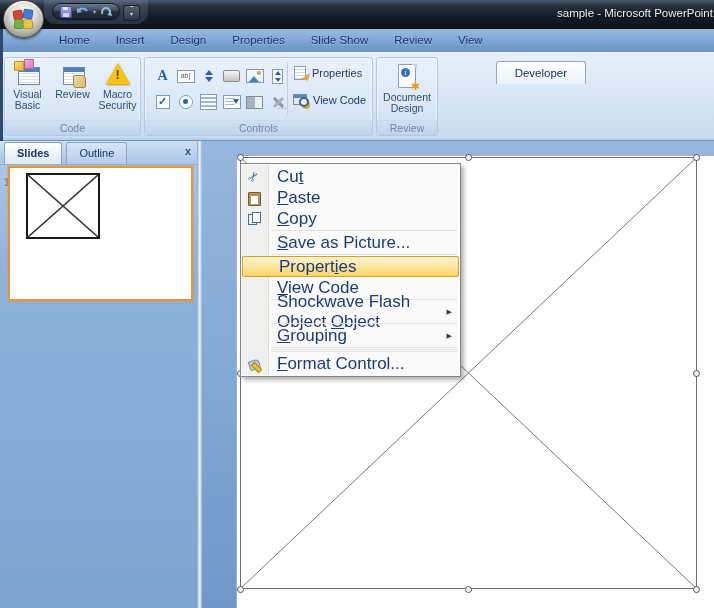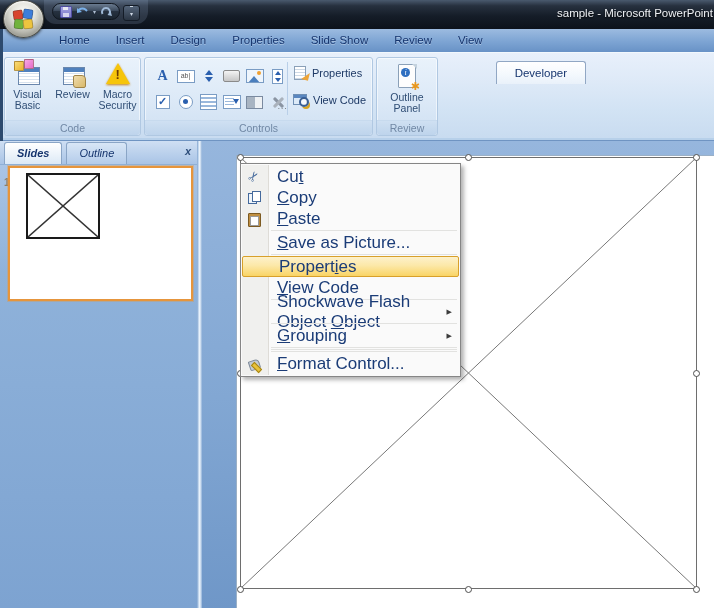--- a/index.html
+++ b/index.html
@@ -143,21 +143,21 @@
   .doc-ic .info{position:absolute;left:5px;top:4px;width:9px;height:9px;border-radius:50%;background:#2f6fc0;
     color:#fff;font-size:8px;line-height:9px;text-align:center;font-family:"Liberation Serif",serif;font-style:italic;}
   .doc-ic .gear{position:absolute;right:-2px;bottom:-1px;color:#e8971e;font-size:11px;line-height:10px;}
 
   
   .workspace{position:absolute;left:0;top:141px;width:714px;height:467px;
     background:linear-gradient(180deg,#96b6dd 0%,#82a7d3 55%,#6f97c8 100%);}
   .leftpanel{position:absolute;left:0;top:0;width:197px;height:467px;
     background:linear-gradient(180deg,#b0c9e8 0%,#8fb2da 28%,#7da3d1 100%);}
   .ptabs{position:absolute;left:0;top:0;width:197px;height:23px;
-    background:linear-gradient(180deg,#cfdff3,#a9c4e6);border-bottom:1px solid #8fb0d6;display:flex;align-items:flex-end;font-style:italic;}
+    background:linear-gradient(180deg,#cfdff3,#a9c4e6);border-bottom:1px solid #8fb0d6;display:flex;align-items:flex-end;}
   .ptab{height:21px;line-height:21px;padding:0 12px;font-size:11px;color:#16356e;border-radius:3px 3px 0 0;
     background:linear-gradient(180deg,#d8e6f6,#b4ccea);border:1px solid #8aa5c6;border-bottom:none;margin-left:4px;}
   .ptab.active{font-weight:bold;background:linear-gradient(180deg,#ffffff,#dcE9f6);}
   .pclose{position:absolute;right:6px;top:4px;font-size:11px;font-weight:bold;color:#2f4f7c;line-height:12px;}
   .slide-num{position:absolute;left:4px;top:36px;font-size:10px;font-weight:bold;color:#8f7f66;}
   .thumb{position:absolute;left:8px;top:25px;width:181px;height:131px;background:#fff;
     border:2px solid #e6953c;box-shadow:0 0 0 1px rgba(230,149,60,.35);}
   .tbox{position:absolute;left:16px;top:5px;width:74px;height:66px;border:2px solid #1a1a1a;box-sizing:border-box;}
   .tbox svg{position:absolute;left:0;top:0;width:100%;height:100%;}
   .splitter{position:absolute;left:197px;top:0;width:5px;height:467px;
@@ -346,21 +346,21 @@
 
     <div class="grp modify">
       <div class="grp-body">
         <div class="bigbtn" style="width:100%;">
           <span class="doc-ic">
             <span class="pg"></span>
               <span class="fold"></span>
               <span class="info">i</span>
               <span class="gear">✱</span>
           </span>
-          <span class="cap">Outline Panel</span>
+          <span class="cap">Document Design</span>
         </div>
       </div>
       <div class="grp-label">Review</div>
     </div>
   </div>
 
   <div class="workspace">
 
     <div class="leftpanel">
       <div class="ptabs">
@@ -399,27 +399,27 @@
     <span class="handle" style="left:465px;top:445px;"></span>
     <span class="handle" style="left:693px;top:445px;"></span>
 
     <div class="ctx">
       <div class="gutter"></div>
       <div class="mi">
         <span class="mic mic-cut"></span>
         <span>Cu<u>t</u></span>
       </div>
       <div class="mi">
+        <span class="mic mic-paste"></span>
+        <span><u>P</u>aste</span>
+      </div>
+      <div class="mi">
         <span class="mic mic-copy"></span>
         <span><u>C</u>opy</span>
       </div>
-      <div class="mi">
-        <span class="mic mic-paste"></span>
-        <span><u>P</u>aste</span>
-      </div>
       <div class="msep"></div>
       <div class="mi">
         <span><u>S</u>ave as Picture...</span>
       </div>
       <div class="msep"></div>
       <div class="mi hl">
         <span>Propert<u>i</u>es</span>
       </div>
       <div class="mi">
         <span><u>V</u>iew Code</span>

